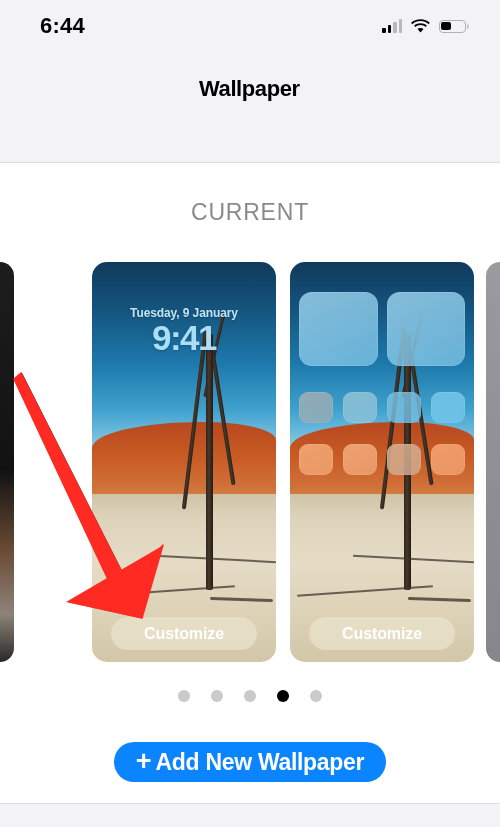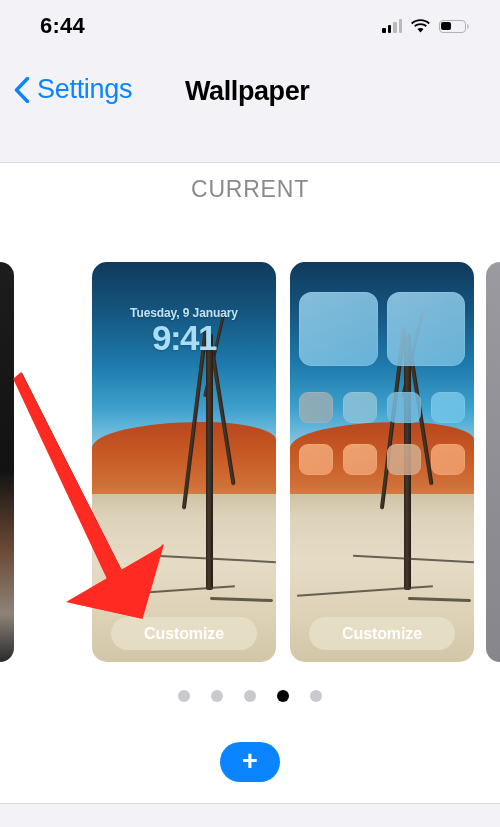--- a/index.html
+++ b/index.html
@@ -47,29 +47,29 @@
     position:absolute; top:52px; left:0; width:500px; height:111px;
     background:#F2F2F7; border-bottom:1px solid #dcdce0;
   }
   .back {
     position:absolute; left:14px; top:22px;
     display:flex; align-items:center; gap:7px; cursor:pointer;
   }
   .chev { width:16px; height:26px; flex:none; }
   .back-label { font-size:27px; color:#0a84ff; letter-spacing:-.3px; }
   .nav-title {
-    position:absolute; left:185px; top:24px;
-    font-size:27px; font-weight:bold; color:#000; letter-spacing:-.4px;
+    position:absolute; left:199px; top:24px;
+    font-size:22px; font-weight:bold; color:#000; letter-spacing:-.4px;
   }
 
   
   .content { position:absolute; top:164px; left:0; width:500px; height:638px; background:#fff; }
   .section-header {
     text-align:center; color:#8a8a8e;
-    font-size:23px; letter-spacing:.8px; padding-top:12px;
+    font-size:23px; letter-spacing:.8px; padding-top:35px;
   }
 
   .carousel { position:absolute; top:98px; left:0; width:500px; height:400px; }
 
   .card {
     position:absolute; top:0; border-radius:15px; overflow:hidden;margin-left:32px;
   }
   .card.main { width:184px; height:400px; }
   .card-lock { left:60px; }
   .card-home { left:258px; }
@@ -212,28 +212,20 @@
           <path d="M9.5 13.5l3-3.4c-.8-.7-1.9-1.1-3-1.1s-2.2.4-3 1.1l3 3.4z" fill="#000"></path>
         </svg>
       </span>
       <span class="batt">
           <span></span>
         </span>
     </div>
   </div>
 
   <div class="navbar">
-    <div class="back">
-      <span class="chev">
-        <svg viewBox="0 0 16 26" width="16" height="26">
-          <path d="M13.5 1.5L2.5 13l11 11.5" fill="none" stroke="#0a84ff" stroke-width="3.4" stroke-linecap="round" stroke-linejoin="round"></path>
-        </svg>
-      </span>
-      <span class="back-label">Settings</span>
-    </div>
     <div class="nav-title">Wallpaper</div>
   </div>
 
   <div class="content">
 
     <div class="section-header">CURRENT</div>
 
     <div class="carousel">
 
       <div class="card-peek peek-left"></div>
@@ -299,20 +291,21 @@
       <span class="dot"></span>
       <span class="dot"></span>
       <span class="dot"></span>
       <span class="dot active"></span>
       <span class="dot"></span>
     </div>
 
     <div class="addwrap">
       <div class="add-btn">
         <span class="add-plus">+</span>
+        <span class="add-label">Add New Wallpaper</span>
       </div>
     </div>
 
   </div>
 
   <div class="footer"></div>
 
   <svg class="arrow" viewBox="0 0 500 827">
     <g stroke="#000" stroke-width="2" fill="none" opacity=".85">
       <path d="M21 373 L122 573"></path>

